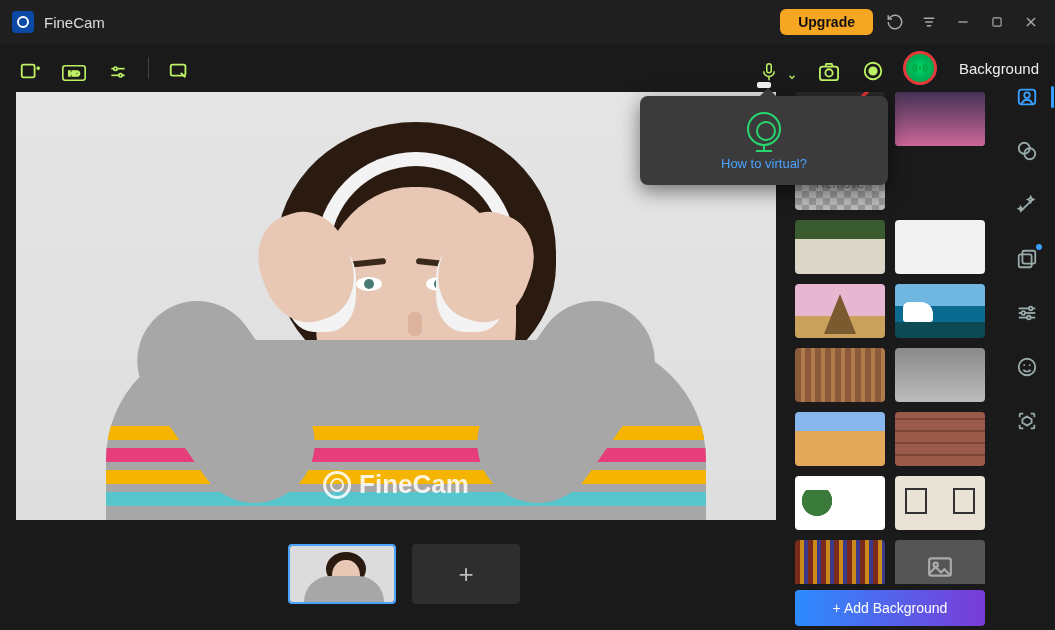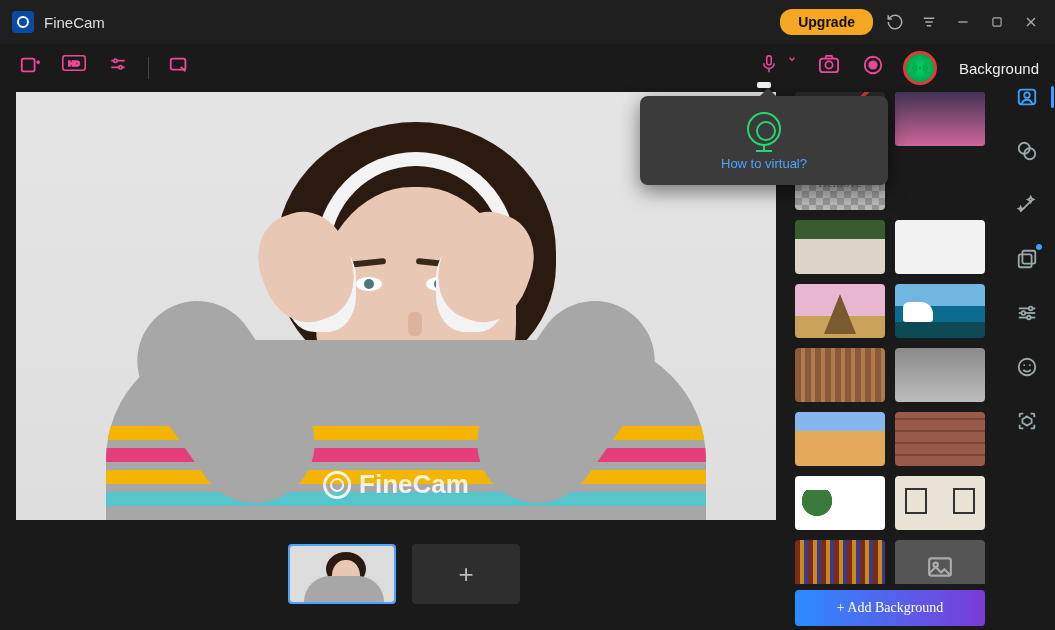--- a/index.html
+++ b/index.html
@@ -29,35 +29,35 @@
   }
   .logo-inner { width:12px; height:12px; border:2px solid #fff; border-radius:50%; position:relative;}
   .app-title { color: #ddd; font-size: 15px; }
   .titlebar-spacer { flex: 1; }
   .btn-upgrade {
     background: #f5a623;
     color: #111;
     font-weight: 600;
     font-size: 14px;
     padding: 5px 18px;
-    border-radius: 12px;
+    border-radius: 6px;
     border:none;
     cursor:pointer;
   }
   .tb-icon { width:24px; height:24px; display:flex; align-items:center; justify-content:center; color:#aaa; cursor:pointer; }
   
   .toolbar {
     height: 48px;
     display:flex;
     align-items:center;
     padding: 0 16px;
     gap: 16px;
     position: relative;
   }
-  .tool-icon { width:28px; height:28px; display:flex; align-items:flex-start; justify-content:center; color:#ec4899; cursor:pointer; }
+  .tool-icon { width:28px; height:28px; display:flex; align-items:flex-end; justify-content:center; color:#bef264; cursor:pointer; }
   .tool-sep { width:1px; height:22px; background:#444; }
   .toolbar-spacer { flex:1; }
   .mic-group { display:flex; align-items:center; gap:2px; }
   .vcam-btn {
     width:34px; height:34px; border-radius:50%;
     background: radial-gradient(circle,#00d66a 0%,#00a84f 70%);
     border: 3px solid #e23b3b;
     display:flex; align-items:center; justify-content:center;
     cursor:pointer;
     position: relative;
@@ -135,21 +135,21 @@
   .thumb.selected { border:2px solid #4aa3ff; }
   .thumb-preview { width:100%; height:100%; position:relative; background:#dcdcdc;}
   .tp-hair{position:absolute; top:6px;left:36px;width:40px;height:34px;background:#2b1a10;border-radius:50%;}
   .tp-face{position:absolute; top:14px;left:42px;width:28px;height:32px;background:#e8c8b4;border-radius:48%;}
   .tp-body{position:absolute; bottom:0;left:14px;width:80px;height:26px;background:#a7a7a7;border-radius:40px 40px 0 0;}
   .thumb.add { background:#2e2e2e; color:#bbb; font-size:26px; }
 
   
   .bg-panel {
     position:absolute; top:92px; left:795px; width:190px; bottom:4px;
-    display:flex; flex-direction:column;font-family:Liberation Serif, serif;
+    display:flex; flex-direction:column;
   }
   .bg-grid {
     flex:1; overflow:hidden;
     display:grid; grid-template-columns: 1fr 1fr; gap:10px;
     align-content:start;
   }
   .bg-tile {
     height:54px; border-radius:4px; display:flex; align-items:center; justify-content:center;
     color:#fff; font-size:13px; cursor:pointer; overflow:hidden; position:relative;
   }

